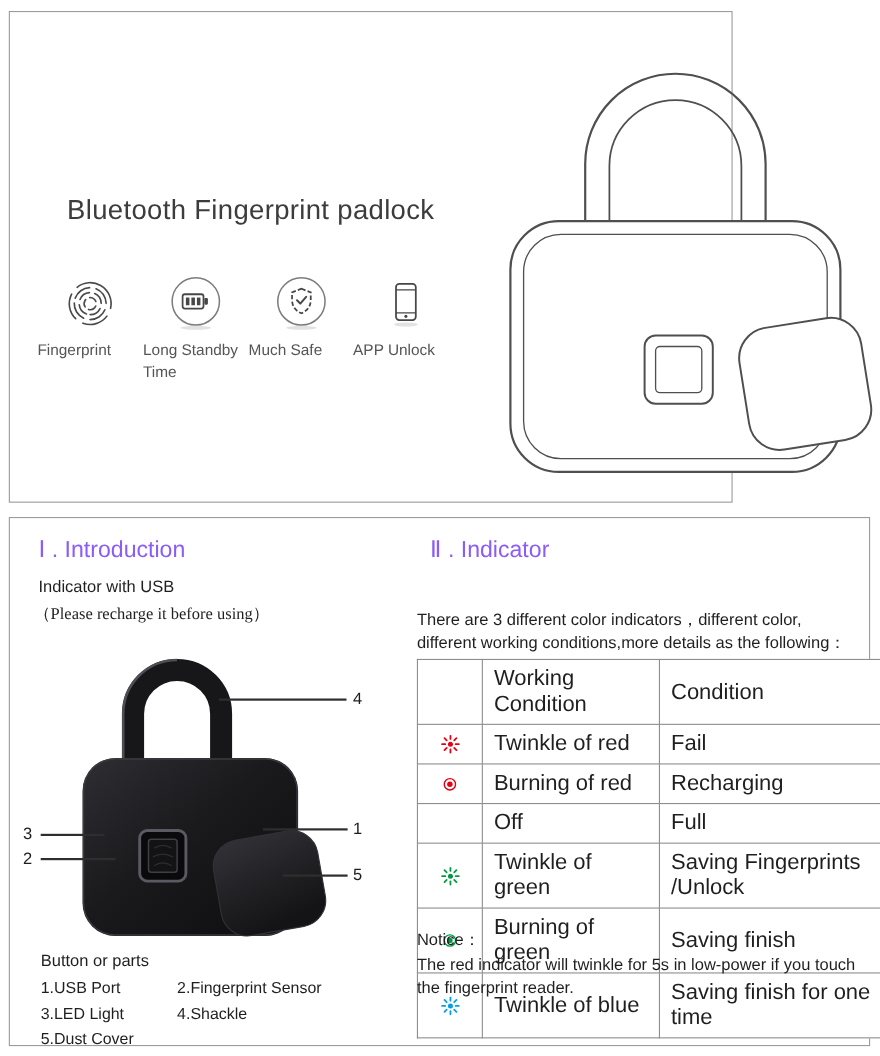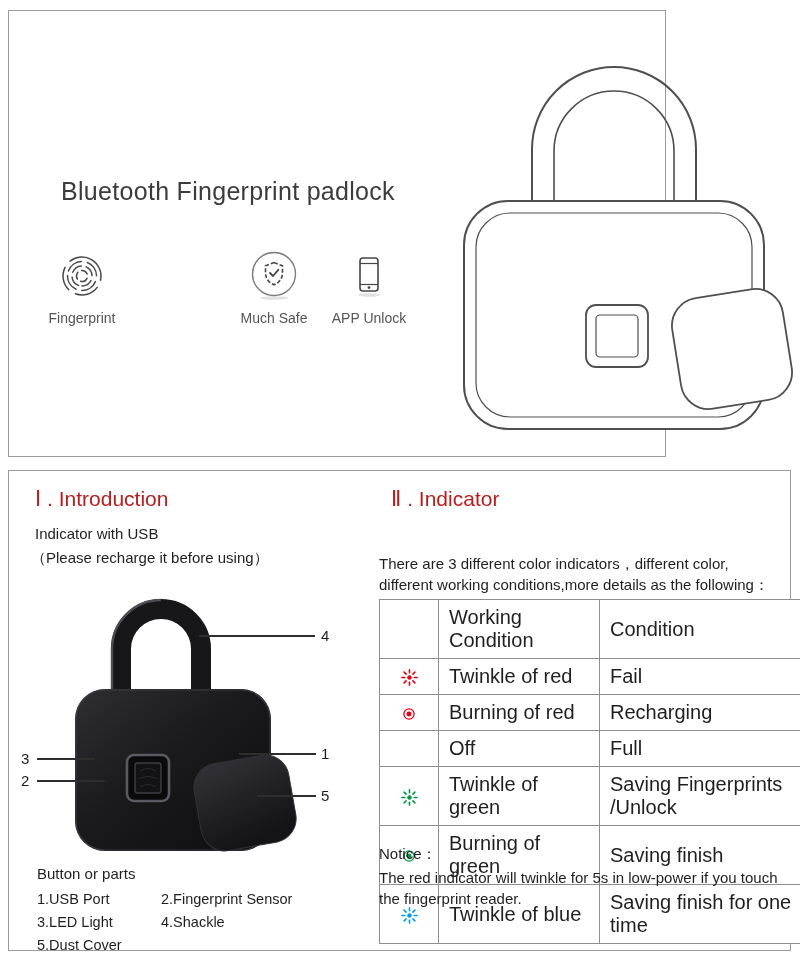--- a/index.html
+++ b/index.html
@@ -5,32 +5,32 @@
   html,body { margin:0; padding:0; background:#fff; }
   body { width:800px; height:960px; font-family:"Liberation Sans","DejaVu Sans",sans-serif; color:#2b2b2b; }
   .page { position:relative; width:800px; height:960px; background:#fff; overflow:hidden; }
   .box { position:absolute; border:1px solid #9b9b9b; background:#fff; box-sizing:border-box; }
   .top-box { left:8px; top:10px; width:658px; height:447px; }
   .bottom-box { left:8px; top:470px; width:783px; height:481px; }
   .abs { position:absolute; }
 
   
   .product-title { left:52px; top:166px; font-size:25px; color:#3c3c3c; letter-spacing:.3px; font-weight:400; }
-  .feature { position:absolute; width:116px; text-align:center; top:240px; }
+  .feature { position:absolute; width:116px; top:240px; }
   .feature .icn { height:50px; display:flex; align-items:center; justify-content:center; }
   .feature .lbl { margin:8px auto 0; width:96px; font-size:14px; line-height:1.4; color:#555; }
   .line-lock { position:absolute; left:445px; top:42px; }
 
   
-  h2.sec { position:absolute; margin:0; font-size:21px; font-weight:500; color:#b91c1c; }
+  h2.sec { position:absolute; margin:0; font-size:21px; font-weight:500; color:#8b5cf6; }
   .intro-h { left:26px; top:16px; }
   .ind-h { left:382px; top:16px; }
   .t15 { font-size:15px; color:#1f1f1f; }
   .intro-l1 { left:26px; top:54px; }
-  .intro-l2 { left:22px; top:78px; }
+  .intro-l2 { left:22px; top:78px;font-family:Liberation Serif, serif; }
   .lock-photo { position:absolute; left:42px; top:118px; }
   .callout-line { position:absolute; height:1.5px; background:#2e2e2e; }
   .callout-num { position:absolute; font-size:15px; color:#1d1d1d; }
   .parts-title { left:28px; top:394px; }
   .parts-grid { position:absolute; left:28px; top:420px; display:grid; grid-template-columns:118px 170px; column-gap:6px; row-gap:7px; font-size:14.5px; color:#1f1f1f; }
 
   
   .ind-desc { left:370px; top:50px; width:404px; line-height:1.42;margin-top:32px; }
   .ind-table { position:absolute; left:370px; top:128px; border-collapse:collapse; table-layout:fixed; width:410px; background:#fff; }
   .ind-table th, .ind-table td { border:1px solid #8e8e8e; font-weight:400; font-size:20px; color:#1f1f1f; text-align:left; padding:6px 10px; height:20px; box-sizing:content-box; }
@@ -57,20 +57,34 @@
             <circle cx="23" cy="23" r="5.5" stroke-dasharray="7 4" transform="rotate(30 23 23)"></circle>
             <circle cx="23" cy="23" r="10" stroke-dasharray="11 5" transform="rotate(110 23 23)"></circle>
             <circle cx="23" cy="23" r="14.5" stroke-dasharray="17 6" transform="rotate(200 23 23)"></circle>
             <circle cx="23" cy="23" r="19" stroke-dasharray="24 8" transform="rotate(300 23 23)"></circle>
           </g>
         </svg>
       </div>
       <div class="lbl">Fingerprint</div>
     </div>
 
+    <div class="feature" style="left:111px;">
+      <div class="icn">
+        <svg width="48" height="50" viewBox="0 0 48 50">
+          <ellipse cx="24" cy="47" rx="14" ry="1.8" fill="#e2e2e2"></ellipse>
+          <circle cx="24" cy="23" r="21.5" fill="#fff" stroke="#7d7d7d" stroke-width="1.4"></circle>
+          <rect x="12" y="16.5" width="19" height="13" rx="2" fill="none" stroke="#474747" stroke-width="1.6"></rect>
+          <rect x="31.8" y="20" width="3.2" height="6" rx="1" fill="#474747"></rect>
+          <rect x="15" y="19.5" width="3.2" height="7" fill="#474747"></rect>
+          <rect x="20" y="19.5" width="3.2" height="7" fill="#474747"></rect>
+          <rect x="25" y="19.5" width="3.2" height="7" fill="#474747"></rect>
+        </svg>
+      </div>
+      <div class="lbl">Long Standby Time</div>
+    </div>
 
     <div class="feature" style="left:207px;">
       <div class="icn">
         <svg width="48" height="50" viewBox="0 0 48 50">
           <ellipse cx="24" cy="47" rx="14" ry="1.8" fill="#e2e2e2"></ellipse>
           <circle cx="24" cy="23" r="21.5" fill="#fff" stroke="#7d7d7d" stroke-width="1.4"></circle>
           <path d="M24,11.5 L32.5,14.8 V21.5 C32.5,28 28.8,31.8 24,33.8 C19.2,31.8 15.5,28 15.5,21.5 V14.8 Z" fill="none" stroke="#474747" stroke-width="1.6" stroke-dasharray="4 2"></path>
           <path d="M20,22 L23,25 L28.3,18.8" fill="none" stroke="#474747" stroke-width="1.8" stroke-linecap="round" stroke-linejoin="round"></path>
         </svg>
       </div>

